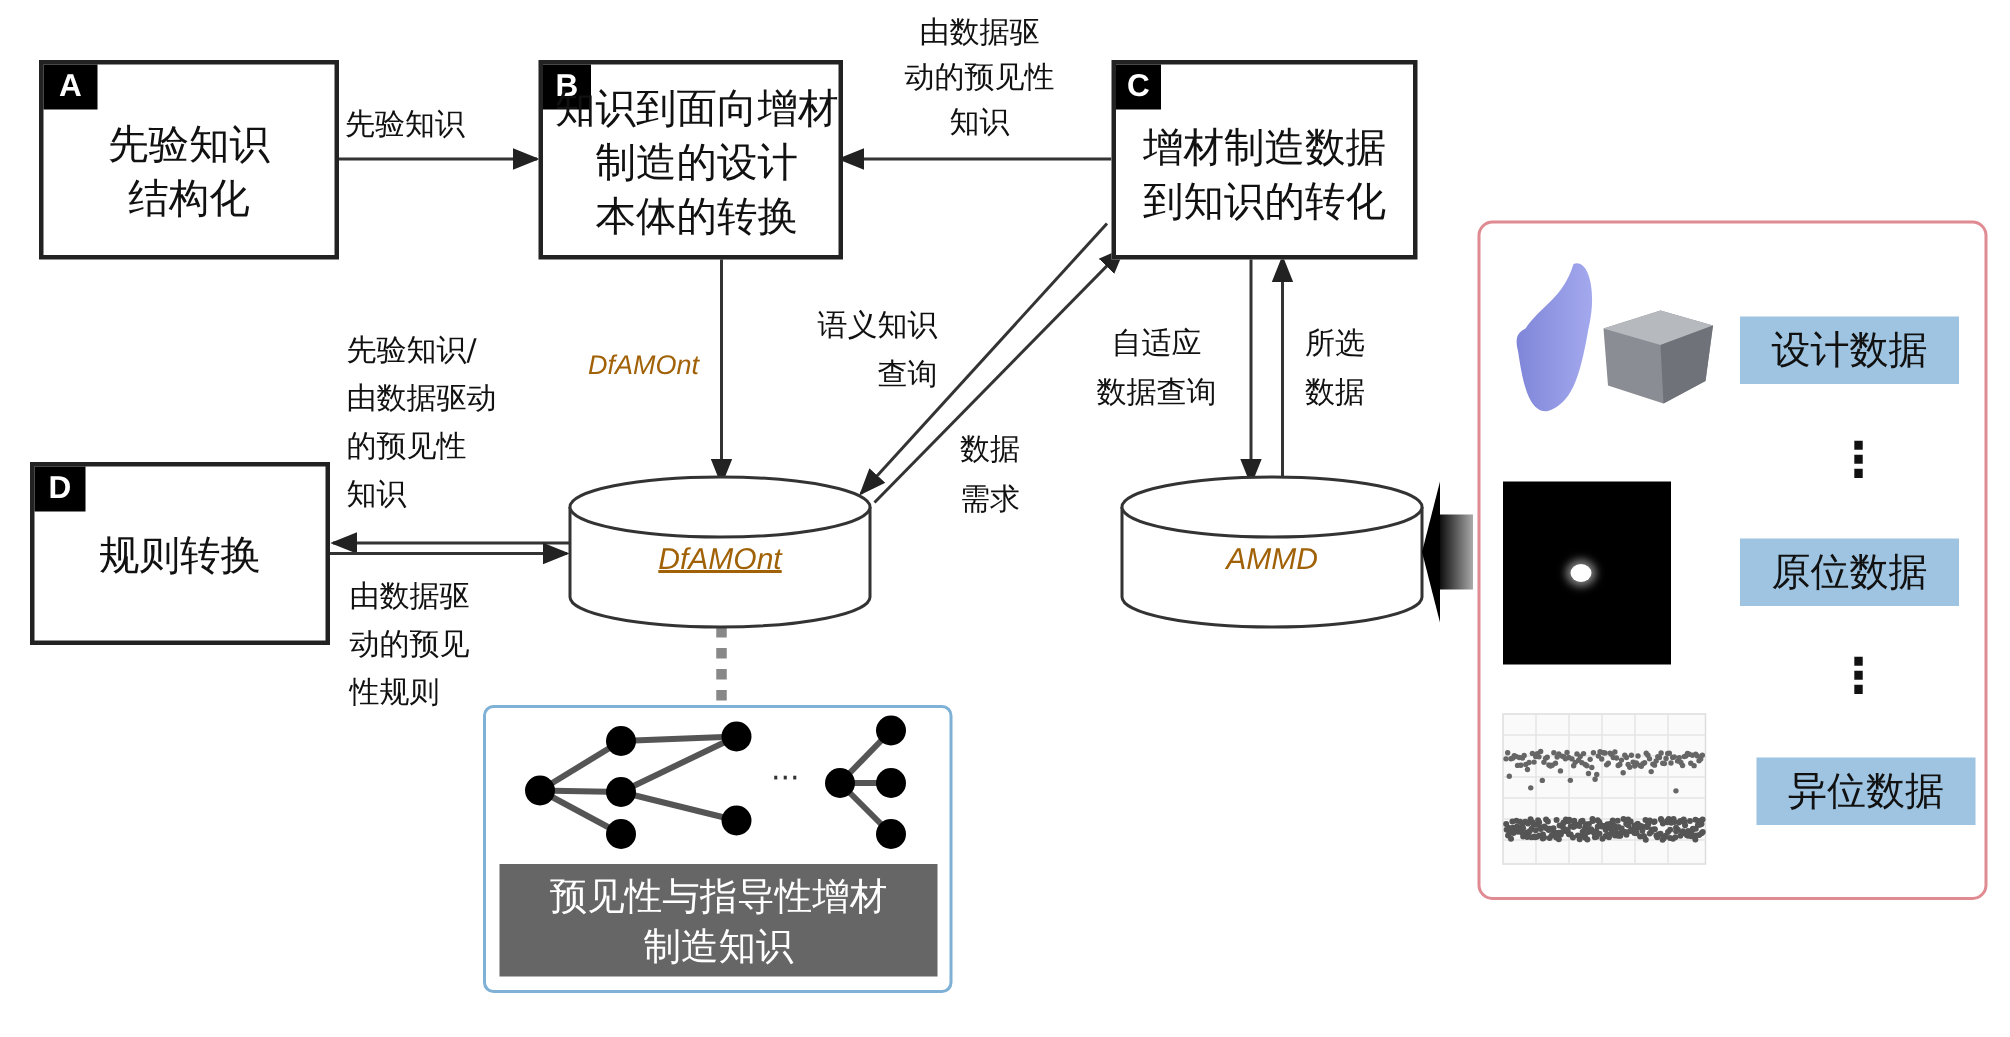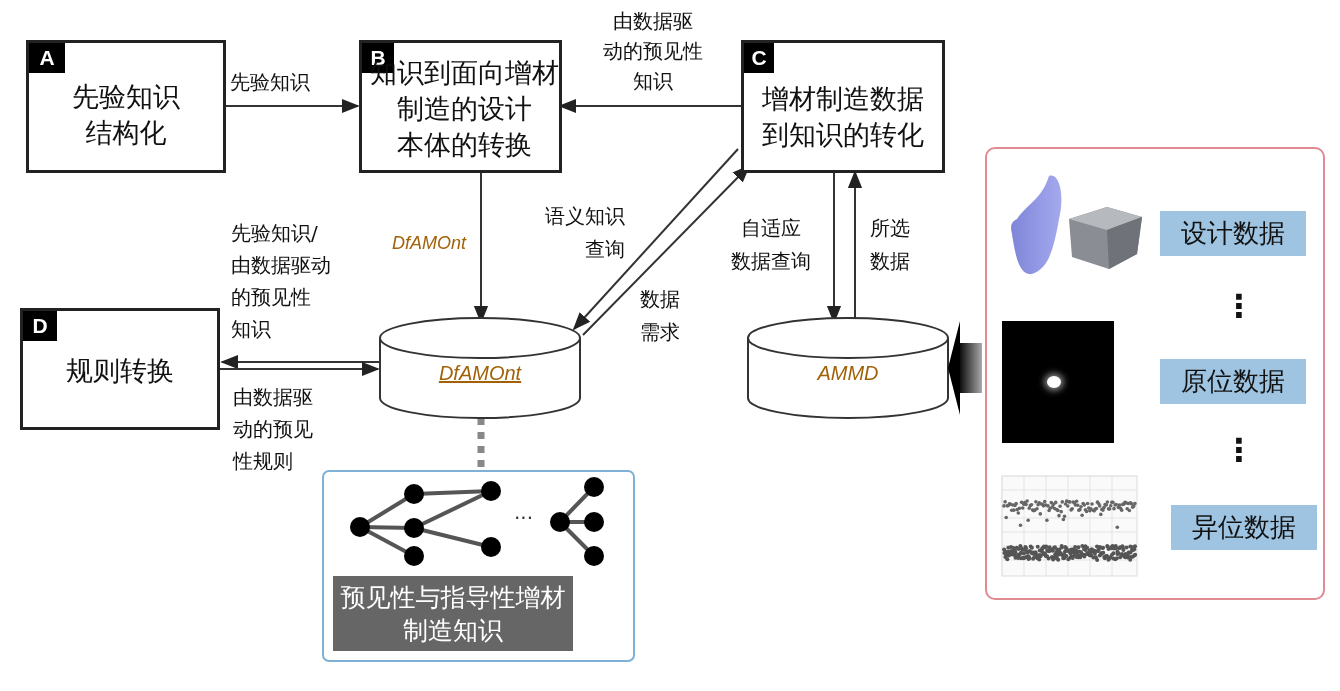--- a/index.html
+++ b/index.html
@@ -12,21 +12,21 @@
          display: flex; align-items: center; justify-content: center; }
   .boxtext { position: absolute; left: 0; right: 0; text-align: center; font-size: 27px; line-height: 36px; white-space: pre-line; }
   .lbl { position: absolute; font-size: 20px; line-height: 33px; white-space: pre-line; }
   .ital { font-family: "Liberation Sans", sans-serif; font-style: italic; color: #a16207; }
   svg.wires { position: absolute; left: 0; top: 0; }
   .datapanel { position: absolute; left: 985px; top: 147px; width: 340px; height: 453px;
                border: 2px solid #e08a92; border-radius: 10px; box-sizing: border-box; background: #fff; }
   .chip { position: absolute; background: #9ec4e1; font-size: 26px; display: flex; align-items: center; justify-content: center; }
   .knowbox { position: absolute; left: 322px; top: 470px; width: 313px; height: 192px; border: 2px solid #7fb0d6;
              border-radius: 7px; box-sizing: border-box; background: #fff; }
-  .knowbar { position: absolute; left: 9px; top: 104px; width: 240px; height: 75px; background: #666;
+  .knowbar { position: absolute; left: 9px; top: 104px; width: 292px; height: 75px; background: #666;
              color: #fff; font-size: 25px; line-height: 33px; text-align: center; white-space: pre-line;
              display: flex; align-items: center; justify-content: center; }
 </style>
 </head>
 <body>
 
 <svg class="wires" width="1340" height="691">
   <defs>
     <marker id="ah" viewBox="0 0 10 10" refX="9" refY="5" markerWidth="9" markerHeight="9" orient="auto-start-reverse">
       <path d="M0,1 L10,5 L0,9 Z" fill="#222"></path>

